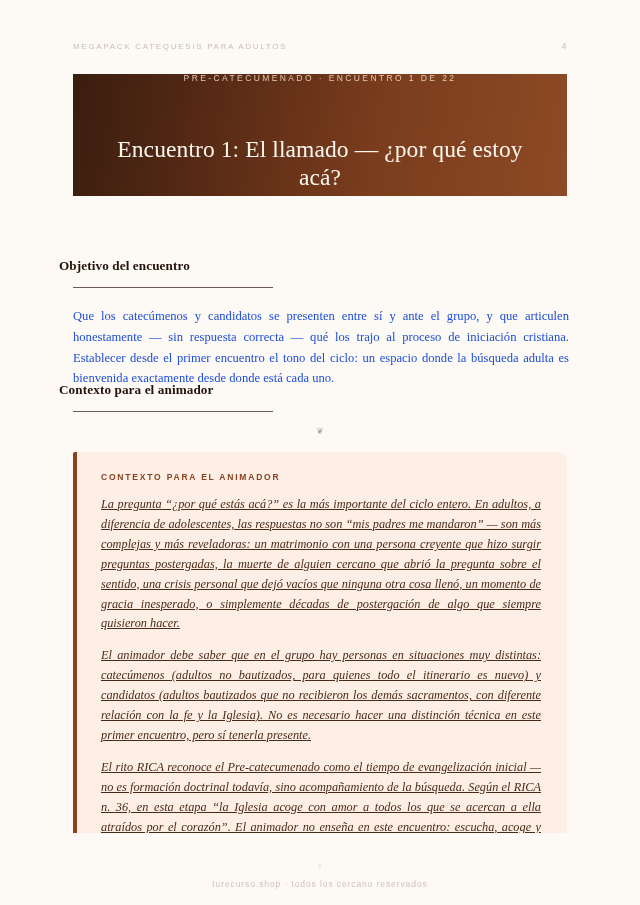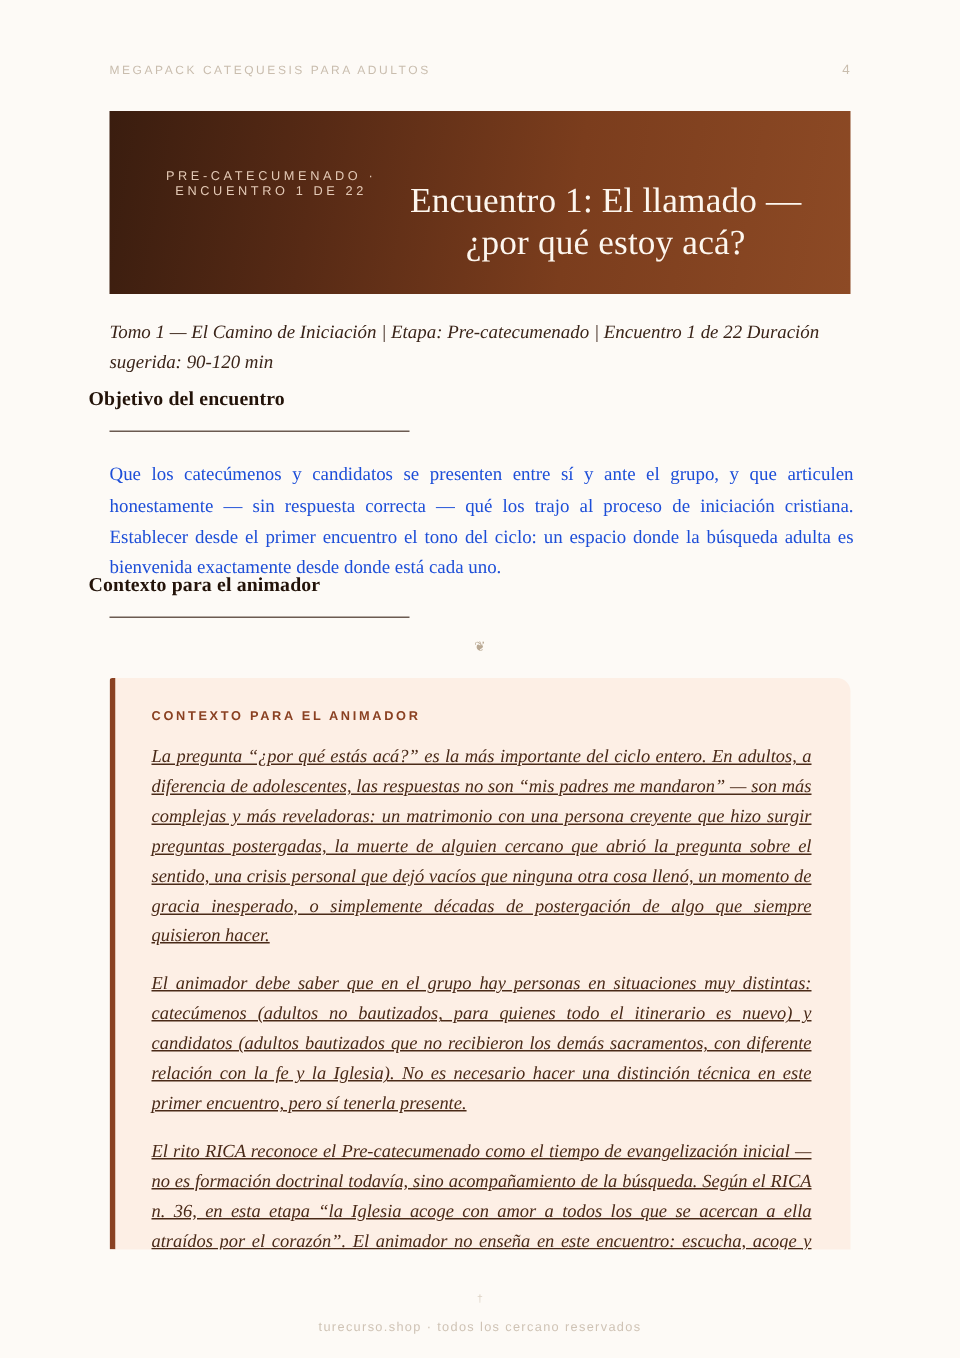--- a/index.html
+++ b/index.html
@@ -52,21 +52,21 @@
   
   .banner {
     position: absolute;
     top: 74px;
     left: 73px;
     width: 494px;
     height: 122px;
     background: linear-gradient(100deg, #3a1d0f 0%, #572a15 28%, #7b3d1d 62%, #8d4a25 100%);
     box-sizing: border-box;
     display: flex;
-    flex-direction: row;
+    flex-direction: column;
     align-items: center;
     justify-content: center;
     padding: 0 24px 6px 24px;
   }
   .banner-eyebrow {
     font-family: "Liberation Sans", sans-serif;
     font-size: 8.5px;
     letter-spacing: 2.4px;
     color: #e3c9b6;
     text-transform: uppercase;
@@ -207,21 +207,20 @@
   <div class="running-header">
     <div class="running-header-title">MEGAPACK CATEQUESIS PARA ADULTOS</div>
     <div class="running-header-page">4</div>
   </div>
 
   <div class="banner">
     <div class="banner-eyebrow">PRE-CATECUMENADO · ENCUENTRO 1 DE 22</div>
     <div class="banner-title">Encuentro 1: El llamado — ¿por qué estoy acá?</div>
   </div>
 
-  <div class="meta-line">Tomo 1 — El Camino de Iniciación | Etapa: Pre-catecumenado | Encuentro 1 de 22 Duración sugerida: 90-120 min</div>
 
   <div class="section-heading" id="heading-objetivo">Objetivo del encuentro</div>
   <div class="section-rule" id="rule-objetivo"></div>
   <div class="body-paragraph">Que los catecúmenos y candidatos se presenten entre sí y ante el grupo, y que articulen honestamente — sin respuesta correcta — qué los trajo al proceso de iniciación cristiana. Establecer desde el primer encuentro el tono del ciclo: un espacio donde la búsqueda adulta es bienvenida exactamente desde donde está cada uno.</div>
 
   <div class="section-heading" id="heading-contexto">Contexto para el animador</div>
   <div class="section-rule" id="rule-contexto"></div>
 
   <div class="ornament">❦</div>
 

